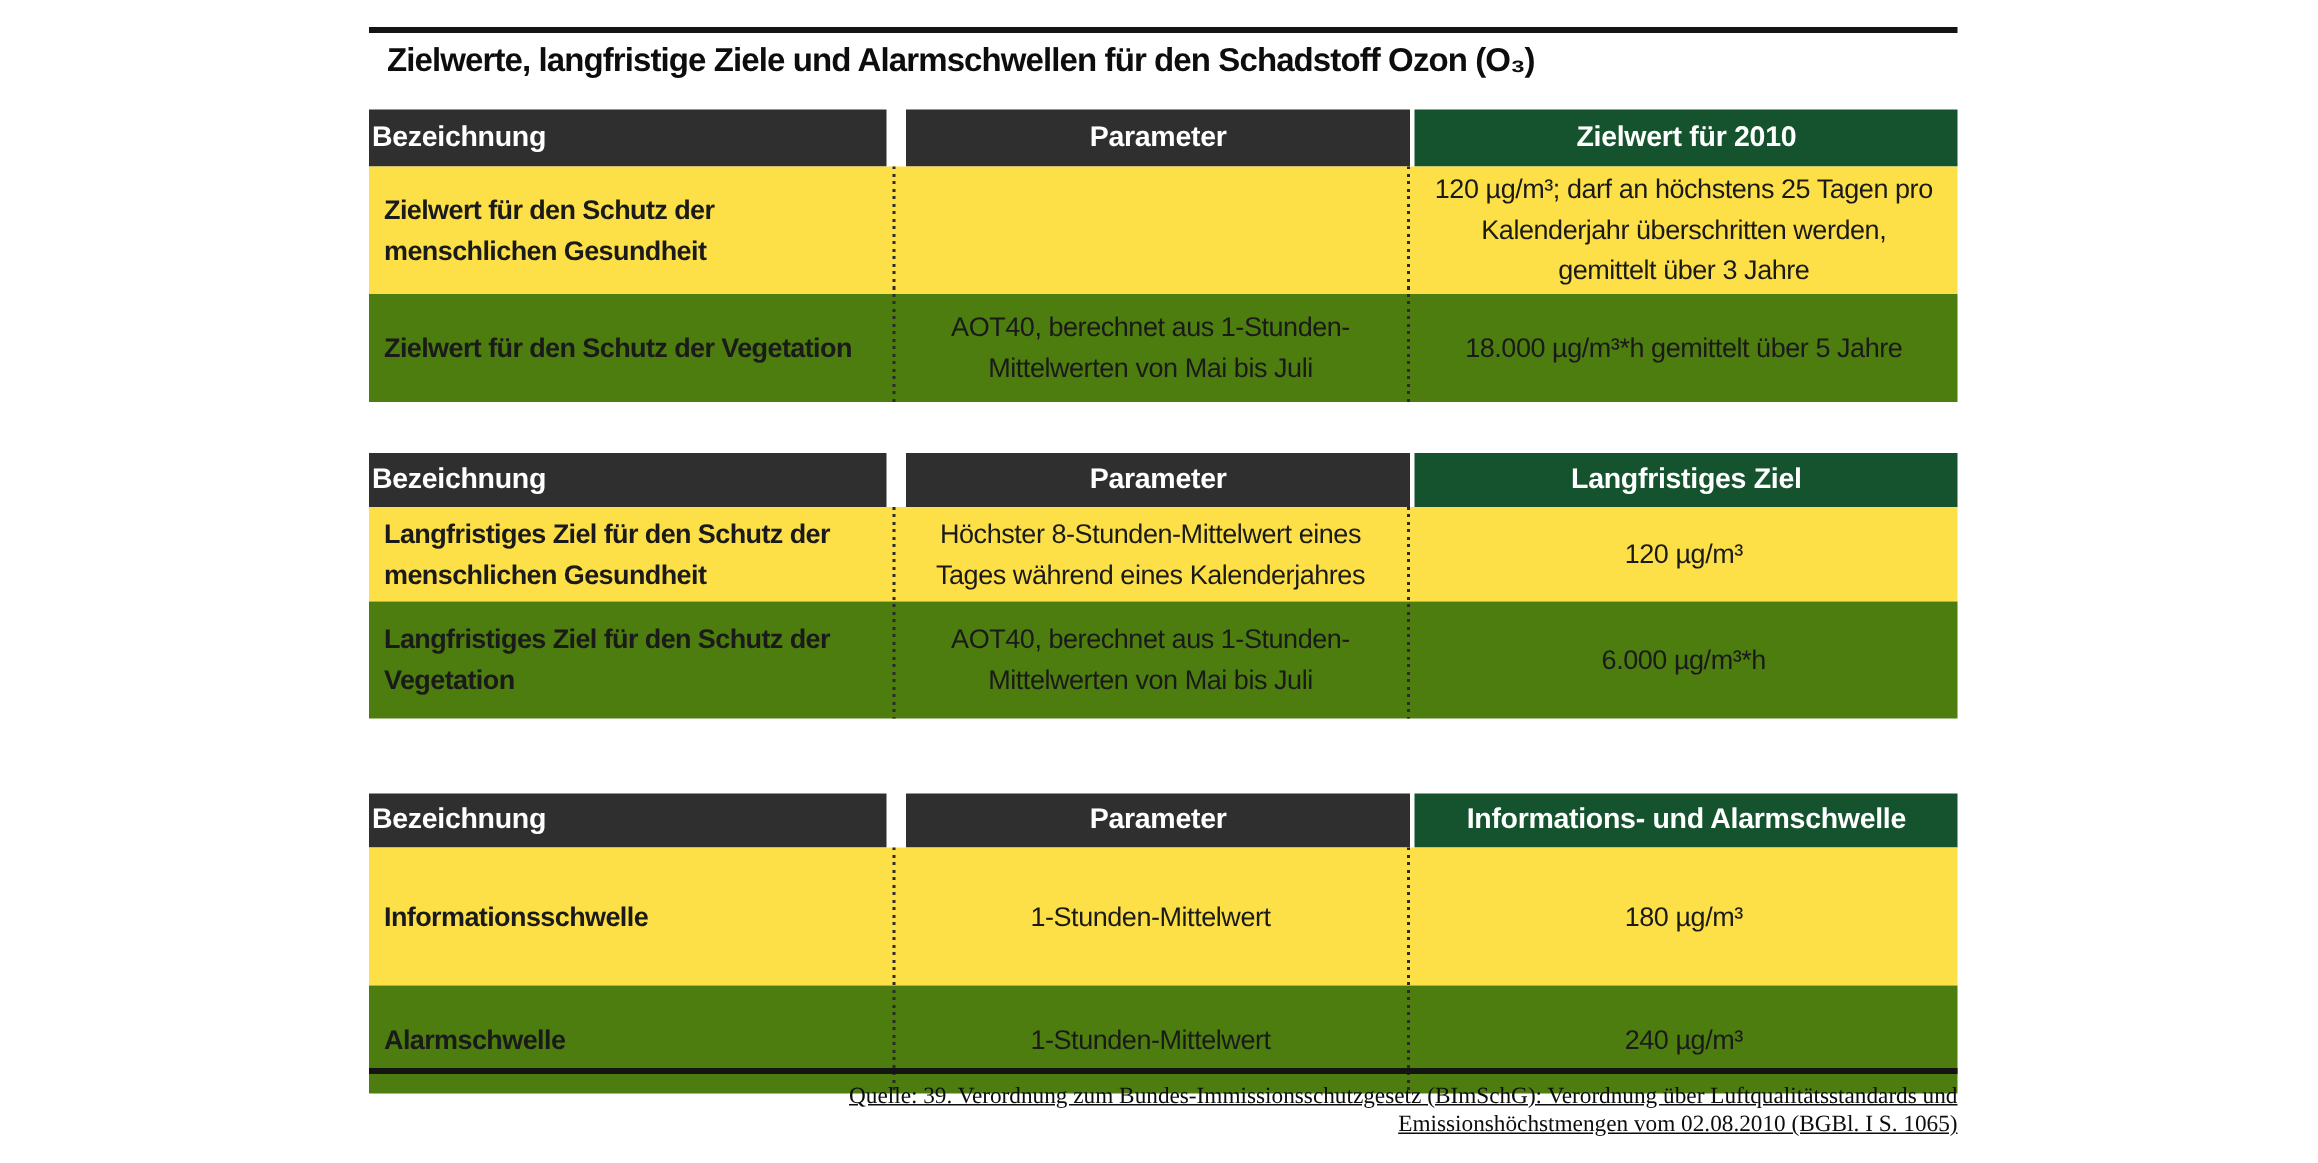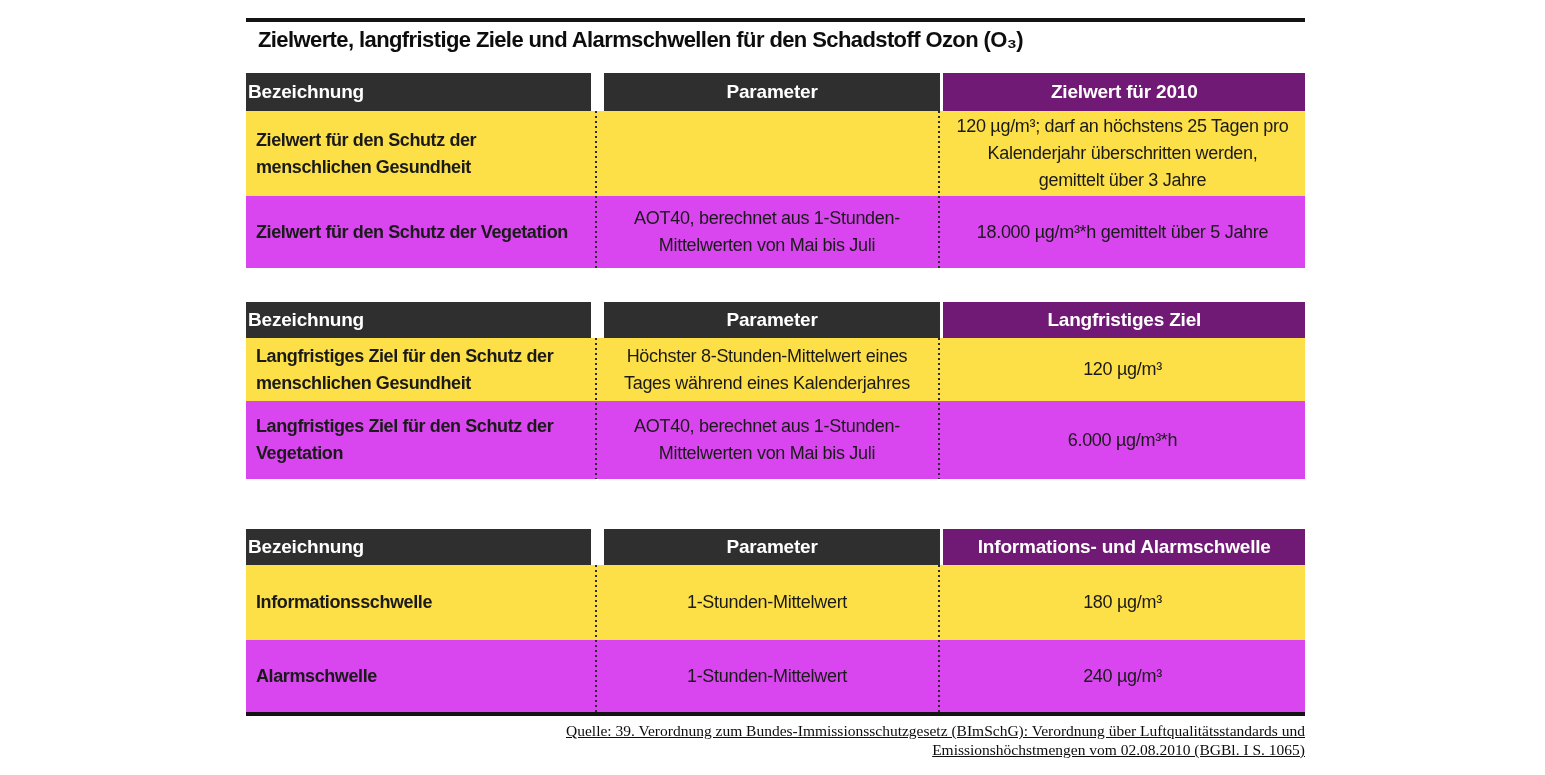--- a/index.html
+++ b/index.html
@@ -19,26 +19,26 @@
   .tbl{position:absolute;left:0;width:1059px;}
   .t1{top:73px;} .t2{top:302px;} .t3{top:529px;}
   .thead{display:flex;}
   .t1 .thead{height:38px;} .t2 .thead,.t3 .thead{height:36px;}
   .th{
     display:flex;align-items:center;color:#ffffff;font-weight:bold;
     font-size:19px;letter-spacing:-0.2px;background:#2f2f2f;
   }
   .th.c1{width:348px;justify-content:flex-start;padding-left:2px;box-sizing:border-box;}
   .th.c2{width:340px;margin-left:13px;justify-content:center;text-align:center;}
-  .th.c3{width:365px;margin-left:3px;justify-content:center;text-align:center;background:#701a75;}
+  .th.c3{width:365px;margin-left:3px;justify-content:center;text-align:center;background:#14532d;}
   .trow{position:relative;width:1059px;}
   .t1 .r1{height:85px;} .t1 .r2{height:72px;}
   .t2 .r1{height:63px;} .t2 .r2{height:78px;}
-  .t3 .r1{height:75px;} .t3 .r2{height:72px;}
-  .row-white{background:#fde047;} .row-gray{background:#d946ef;}
+  .t3 .r1{height:92px;} .t3 .r2{height:72px;}
+  .row-white{background:#fde047;} .row-gray{background:#4d7c0f;}
   .td{
     position:absolute;top:0;bottom:0;display:flex;align-items:center;
     font-size:18px;line-height:27px;letter-spacing:-0.3px;box-sizing:border-box;
   }
   .td.c1{left:0;width:348px;padding:0 8px 0 10px;font-weight:bold;letter-spacing:-0.4px;}
   .td.c2{left:351px;width:340px;padding:0 8px;justify-content:center;text-align:center;}
   .td.c3{left:694px;width:365px;padding:0 14px;justify-content:center;text-align:center;}
   .vdiv{
     position:absolute;width:2px;bottom:0;
     background-image:repeating-linear-gradient(to bottom,#2b2b2b 0 2px,transparent 2px 5px);

